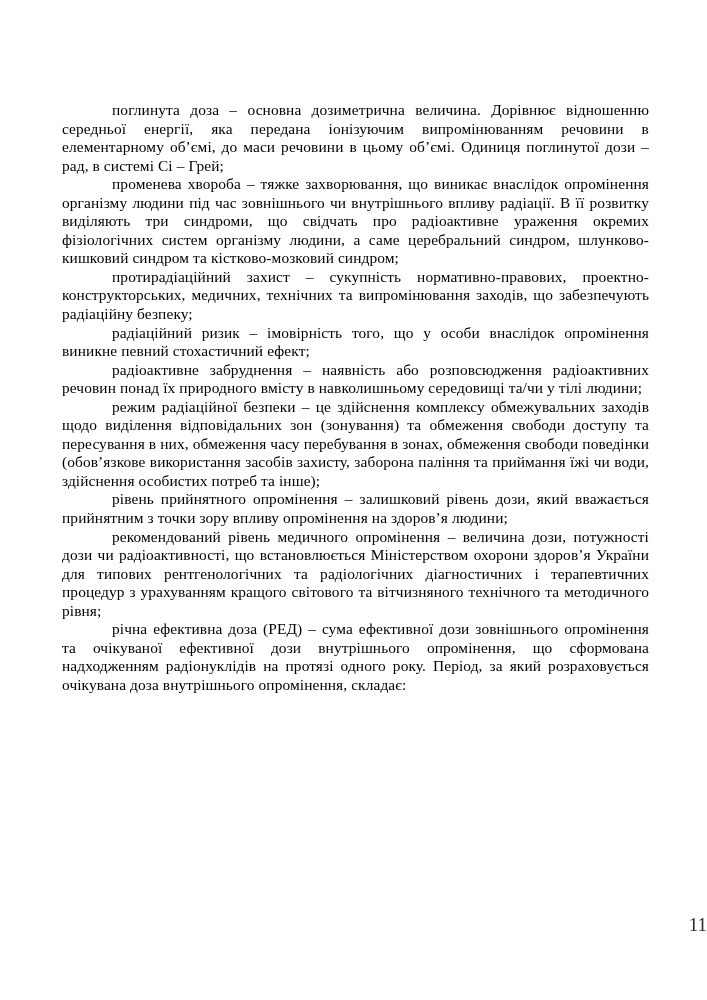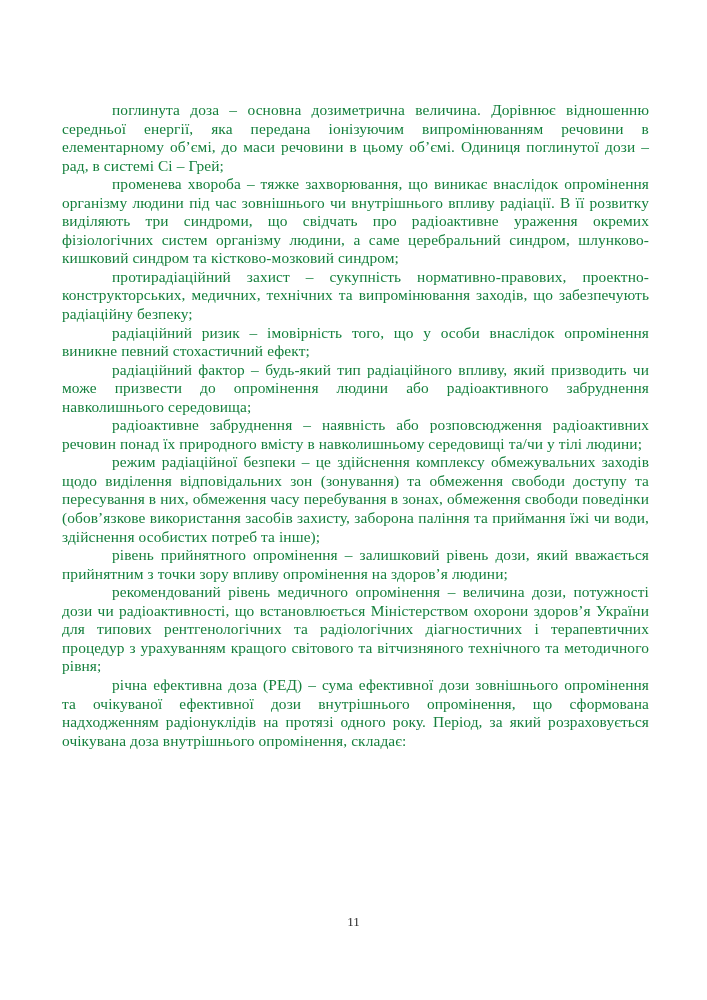--- a/index.html
+++ b/index.html
@@ -13,53 +13,52 @@
     height: 1000px;
     background: #ffffff;
     overflow: hidden;
     font-family: "Liberation Serif", "DejaVu Serif", serif;
   }
   .text-block {
     position: absolute;
     left: 62px;
     top: 101px;
     width: 587px;
-    color: #15803d;
+    color: #000000;
     font-size: 15.4px;
     line-height: 18.55px;
     text-align: justify;
     text-justify: inter-word;
     letter-spacing: 0.1px;
   }
   .text-block p {
     margin: 0;
     padding: 0;
     text-indent: 50px;
   }
   .page-number {
     position: absolute;
     left: 0;
     top: 914px;
     width: 707px;
-    text-align: center;
+    text-align: right;
     color: #2a2a2a;
-    font-size: 13px;
+    font-size: 19px;
     font-family: "Liberation Serif", "DejaVu Serif", serif;
   }
 </style>
 </head>
 <body>
 
 <div class="page">
   <div class="text-block">
     <p>поглинута доза – основна дозиметрична величина. Дорівнює відношенню середньої енергії, яка передана іонізуючим випромінюванням речовини в елементарному об’ємі, до маси речовини в цьому об’ємі. Одиниця поглинутої дози – рад, в системі Сі – Грей;</p>
     <p>променева хвороба – тяжке захворювання, що виникає внаслідок опромінення організму людини під час зовнішнього чи внутрішнього впливу радіації. В її розвитку  виділяють три синдроми, що свідчать про радіоактивне ураження окремих фізіологічних систем організму людини, а саме церебральний синдром, шлунково-кишковий синдром та кістково-мозковий синдром;</p>
     <p>протирадіаційний захист – сукупність нормативно-правових, проектно-конструкторських, медичних, технічних та випромінювання заходів, що забезпечують радіаційну безпеку;</p>
     <p>радіаційний ризик – імовірність того, що у особи внаслідок опромінення виникне певний стохастичний ефект;</p>
-    <p>радіаційний фактор – будь-який тип радіаційного впливу, який призводить чи може призвести до опромінення людини або радіоактивного забруднення навколишнього середовища;</p>
     <p>радіоактивне забруднення – наявність або розповсюдження радіоактивних речовин понад їх природного вмісту в навколишньому середовищі та/чи у тілі людини;</p>
     <p>режим радіаційної безпеки – це здійснення комплексу обмежувальних заходів щодо виділення відповідальних зон (зонування) та обмеження свободи доступу та пересування в них, обмеження часу перебування в зонах, обмеження свободи поведінки (обов’язкове використання засобів захисту, заборона паління та приймання їжі чи води, здійснення особистих потреб та інше);</p>
     <p>рівень прийнятного опромінення – залишковий рівень дози, який вважається прийнятним з точки зору впливу опромінення на здоров’я людини;</p>
     <p>рекомендований рівень медичного опромінення – величина дози, потужності дози чи радіоактивності, що встановлюється Міністерством охорони здоров’я України для типових рентгенологічних та радіологічних діагностичних і терапевтичних процедур з урахуванням кращого світового та вітчизняного технічного та методичного рівня;</p>
     <p>річна ефективна доза (РЕД) – сума ефективної дози зовнішнього опромінення та очікуваної ефективної дози внутрішнього опромінення, що сформована надходженням радіонуклідів на протязі одного року. Період, за який розраховується очікувана доза внутрішнього опромінення, складає:</p>
   </div>
   <div class="page-number">11</div>
 </div>
 
 </body></html>

